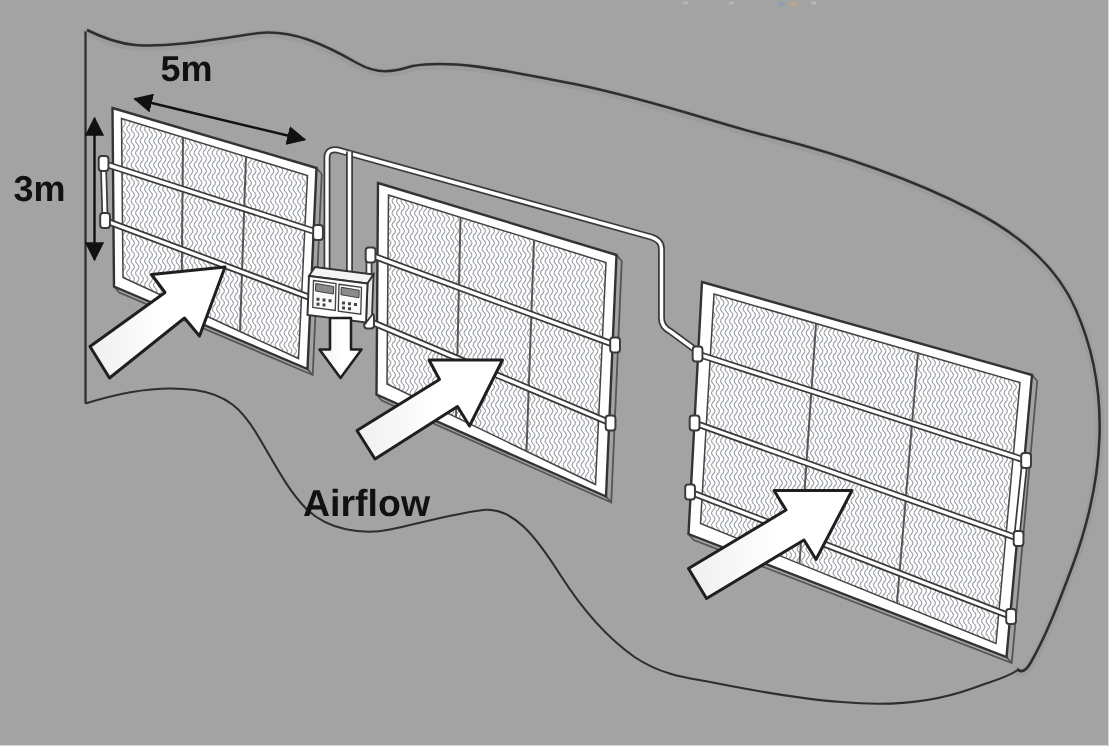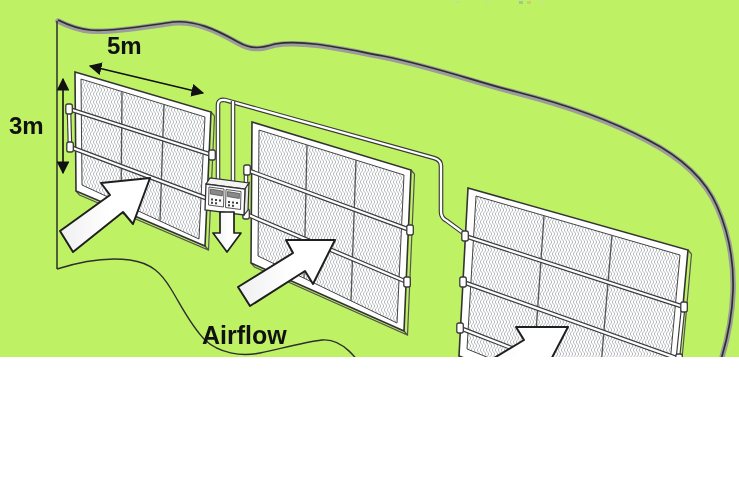--- a/index.html
+++ b/index.html
@@ -1,16 +1,16 @@
 <!DOCTYPE html>
 <html><head>
 <meta charset="utf-8">
 <style>
   html,body{margin:0;padding:0;background:#fff;}
-  #stage{position:relative;width:739px;height:357px;background:#bef264;overflow:hidden;
+  #stage{position:relative;width:739px;height:497px;background:#a3a3a3;overflow:hidden;
          font-family:"Liberation Sans",sans-serif;}
   svg{display:block}
   text.dim{font-family:"Liberation Sans",sans-serif;font-weight:bold;}
 </style>
 </head>
 <body>
 
 <div id="stage">
 <svg width="739" height="497" viewBox="0 0 739 497">
   <defs>

